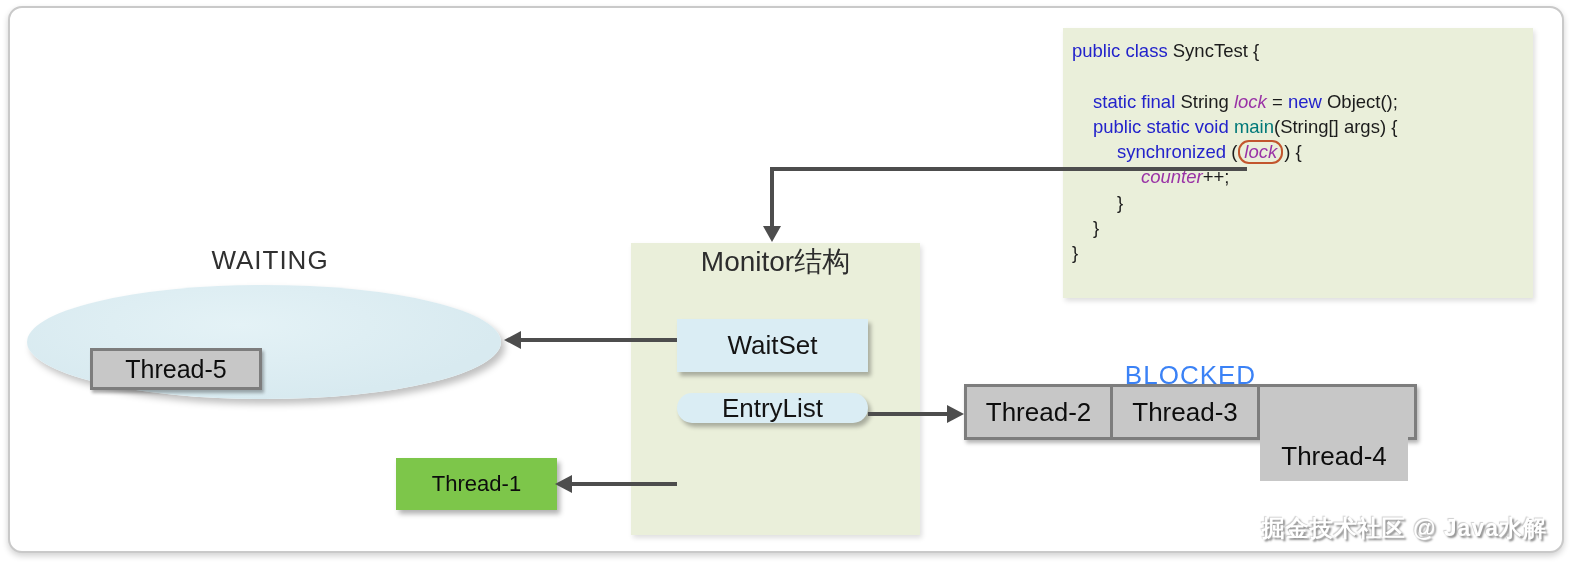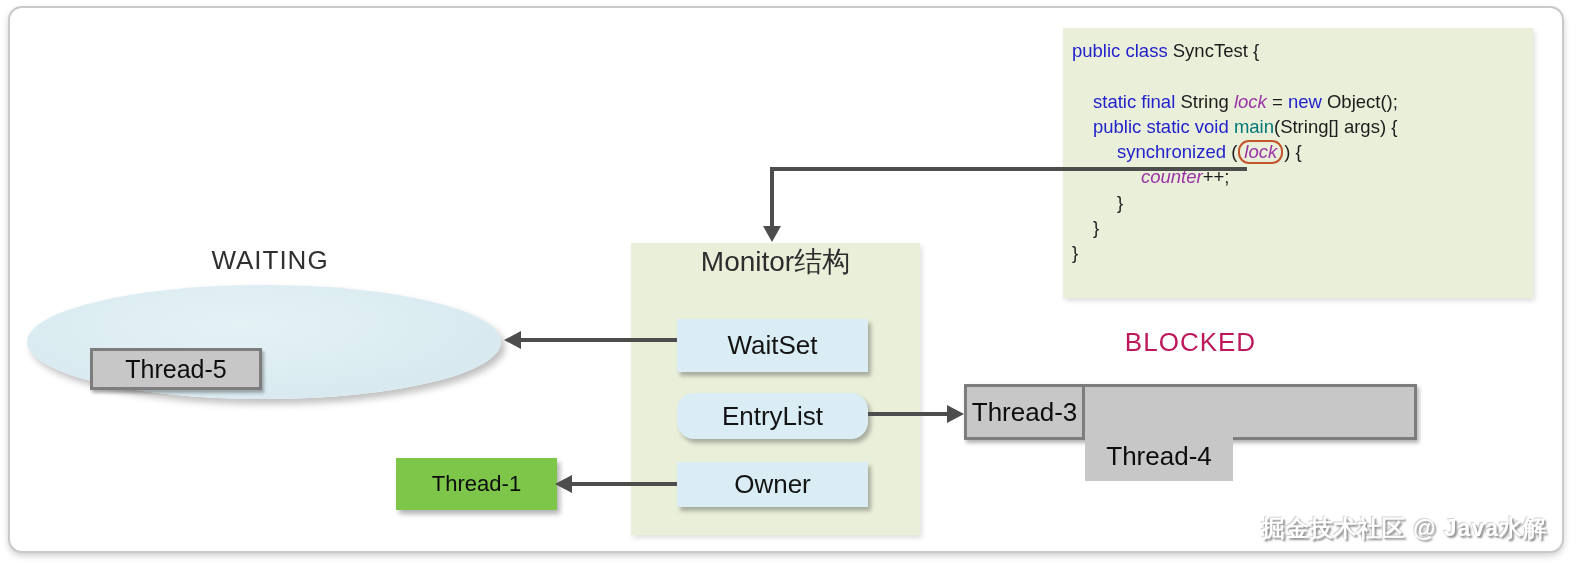--- a/index.html
+++ b/index.html
@@ -31,47 +31,47 @@
              padding:0 4px; margin:0 1px; line-height:20px;}
 
   
   .monitor{position:absolute; left:631px; top:243px; width:289px; height:292px;
            background:var(--panel-bg); box-shadow:2px 3px 5px rgba(0,0,0,0.13);}
   .monitor-title{text-align:center; font-size:28px; color:#2d2d2d;}
   .slot{position:absolute; left:46px; width:191px; background:var(--slot-blue);
         display:flex; align-items:center; justify-content:center;
         font-size:26px; color:#141414; box-shadow:3px 4px 4px rgba(0,0,0,0.28);}
   .slot-waitset{top:76px; height:53px;}
-  .slot-entrylist{top:150px; height:46px;border-radius:17px;}
+  .slot-entrylist{top:150px; height:30px;border-radius:17px;}
   .slot-owner{top:219px; height:45px;}
 
   
   .waiting-label{position:absolute; left:60px; top:245px; width:420px; text-align:center;
                  font-size:26px; color:#303030; letter-spacing:1px;}
   .waiting-ellipse{position:absolute; left:27px; top:285px; width:474px; height:114px;
                    border-radius:50%;
                    background:radial-gradient(ellipse at 45% 35%, #e4f2f6 0%, var(--ellipse-blue) 70%);
                    box-shadow:4px 5px 7px rgba(0,0,0,0.25);}
   .gray-thread{position:absolute; background:var(--thread-gray);
                border:3px solid var(--thread-border);
                display:flex; align-items:center; justify-content:center;
                font-size:25px; color:#0d0d0d; box-shadow:2px 3px 3px rgba(0,0,0,0.3);}
   .t5{left:90px; top:316px; width:172px; height:42px;margin-top:32px;}
   .t6{left:284px; top:316px; width:146px; height:42px;}
 
   
-  .blocked-label{position:absolute; left:964px; top:327px; width:453px; text-align:center;
-                 font-size:26px; color:#be185d; letter-spacing:1px;}
+  .blocked-label{position:absolute; left:964px; top:360px; width:453px; text-align:center;
+                 font-size:26px; color:#3b82f6; letter-spacing:1px;}
   .blocked-row{position:absolute; left:964px; top:384px; width:453px; height:56px;
                display:flex; border:3px solid var(--thread-border);
                box-shadow:2px 3px 4px rgba(0,0,0,0.3); background:var(--thread-gray);}
   .blocked-cell{height:50px; display:flex; align-items:center; justify-content:center;
                 font-size:26px; color:#0d0d0d; background:var(--thread-gray);}
   .bc1{width:146px; border-right:3px solid var(--thread-border);}
-  .bc2{width:118px; border-right:3px solid var(--thread-border);}
+  .bc2{width:147px; border-right:3px solid var(--thread-border);}
   .bc3{width:148px;margin-top:44px;}
 
   
   .owner-thread{position:absolute; left:396px; top:458px; width:161px; height:52px;
                 background:var(--thread-green); display:flex; align-items:center; justify-content:center;
                 font-size:22px; color:#0d0d0d; box-shadow:3px 4px 5px rgba(0,0,0,0.3);}
 
   
   .watermark{position:absolute; right:30px; top:513px; font-size:23px; font-weight:bold;
              color:#ffffff; letter-spacing:1px;
@@ -101,25 +101,25 @@
   </div>
 
   <div class="waiting-label">WAITING</div>
   <div class="waiting-ellipse"></div>
   <div class="gray-thread t5">Thread-5</div>
 
   <div class="monitor">
     <div class="monitor-title">Monitor结构</div>
     <div class="slot slot-waitset">WaitSet</div>
     <div class="slot slot-entrylist">EntryList</div>
-    <div class="slot slot-owner">Owner</div>
   </div>
 
   <div class="blocked-label">BLOCKED</div>
   <div class="blocked-row">
+    <div class="blocked-cell bc1">Thread-2</div>
     <div class="blocked-cell bc2">Thread-3</div>
     <div class="blocked-cell bc3">Thread-4</div>
   </div>
 
   <div class="owner-thread">Thread-1</div>
 
   <div class="watermark">掘金技术社区 @ Java水解</div>
 
   <svg class="arrows" viewBox="0 0 1577 565">
     <g stroke="#4d4d4d" stroke-width="4" fill="none">

